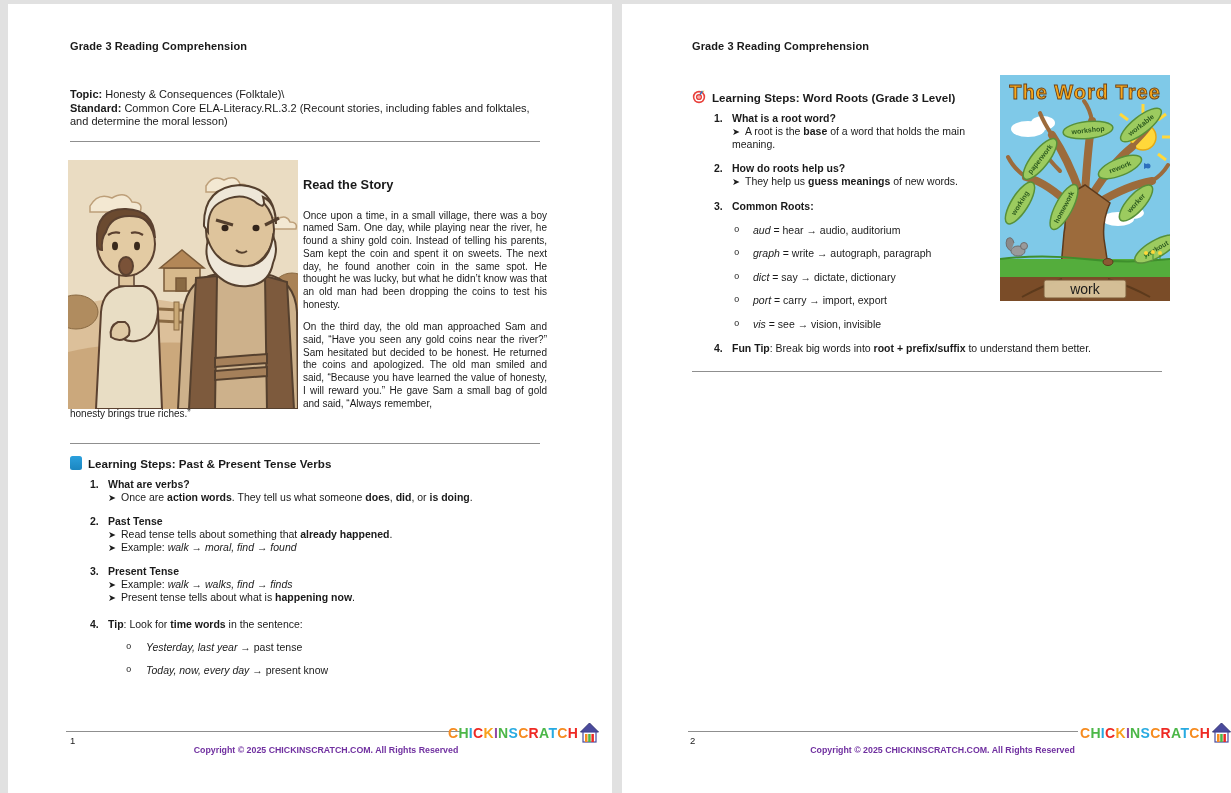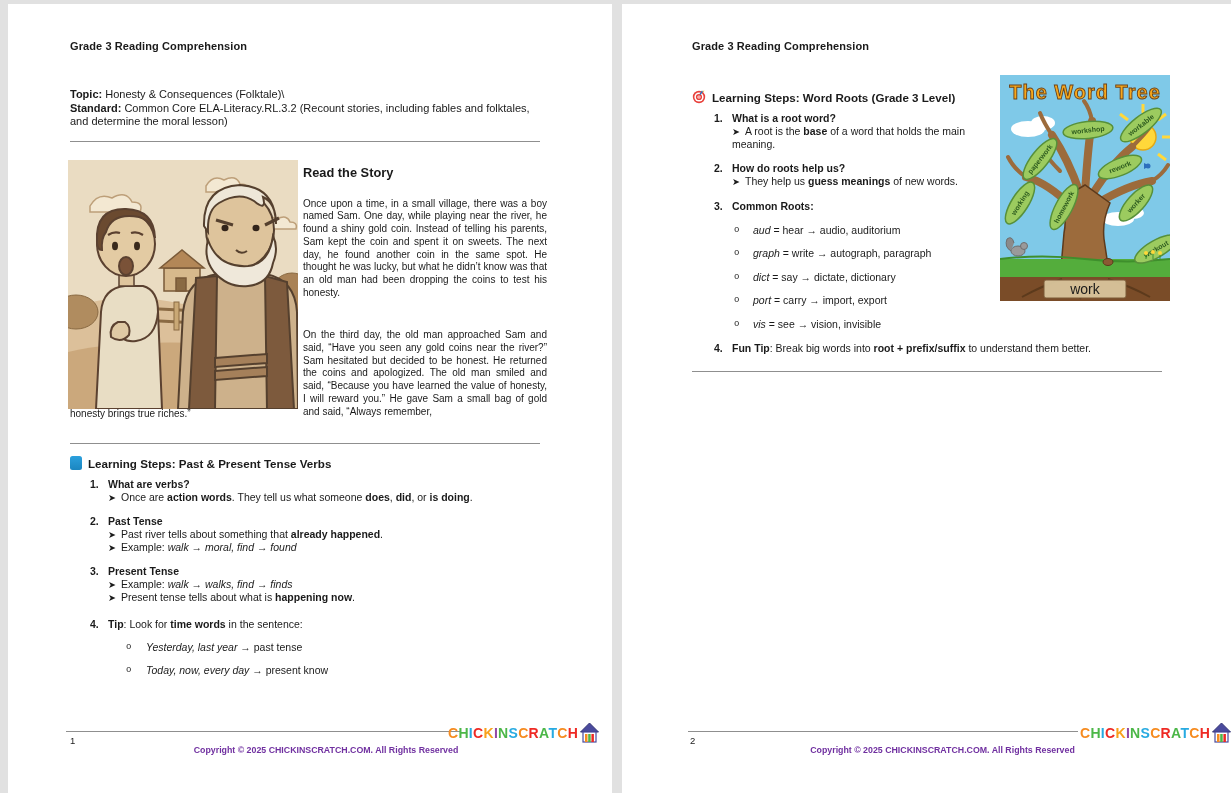--- a/index.html
+++ b/index.html
@@ -15,21 +15,21 @@
   #page1{left:8px;width:604px}
   #page2{left:622px;width:609px}
   .abs{position:absolute}
   .hd{font-weight:bold;font-size:11px;letter-spacing:.1px}
   .rule{border-top:1px solid #8f8f8f;height:0}
   .meta{font-size:11px;line-height:13.5px}
   .b{font-weight:bold}
   
   .story-col{width:244px;font-size:10px;line-height:12.7px;text-align:justify}
   .story-heading{font-size:12.8px;font-weight:bold;margin:3px 0 18px 0;text-align:left}
-  .story-p2{margin-top:30px}
+  .story-p2{margin-top:10px}
   .story-cont{font-size:10px;line-height:12.7px}
   
   .sec-head{display:flex;align-items:center;gap:6px;font-weight:bold;font-size:11.6px}
   .book-icon{width:12px;height:14px;border-radius:2.5px;background:linear-gradient(#2ba0dd,#1b86c0);display:inline-block;flex:none}
   .list{font-size:10.5px;line-height:13px}
   .li{display:flex;margin-top:11px}
   .li .num{width:18px;flex:none;font-weight:bold}
   .li-body{flex:1;min-width:0}
   .line{white-space:normal}
   .arrow{margin-right:5px;font-size:9.5px}
@@ -112,21 +112,21 @@
       <ellipse cx="172" cy="70" rx="34" ry="38" fill="#dec49c"></ellipse>
       <path d="M140,80 Q135,98 146,112 Q160,128 180,126 Q201,124 205,103 Q211,88 205,76 Q201,104 180,106 Q150,108 140,80 Z" fill="#efe8da"></path>
       <path d="M136,66 Q135,27 172,25 Q207,27 208,64 Q208,43 195,37 Q199,52 186,41 Q171,31 151,43 Q139,50 140,72 Z" fill="#eee7d8"></path>
       <ellipse cx="157" cy="68" rx="3.5" ry="3.2" fill="#32241a" stroke="none"></ellipse>
       <ellipse cx="188" cy="68" rx="3.5" ry="3.2" fill="#32241a" stroke="none"></ellipse>
       <path d="M148,60 l17,5 M197,65 l14,-7" stroke-width="3.2" fill="none"></path>
       <path d="M168,90 q5,5 11,1" fill="none"></path>
     </g>
   </svg>
 
-  <div class="abs story-col" style="left:295px;top:160px">
+  <div class="abs story-col" style="left:295px;top:172px">
     <div class="story-heading">Read the Story</div>
     <p>Once upon a time, in a small village, there was a boy named Sam. One day, while playing near the river, he found a shiny gold coin. Instead of telling his parents, Sam kept the coin and spent it on sweets. The next day, he found another coin in the same spot. He thought he was lucky, but what he didn’t know was that an old man had been dropping the coins to test his honesty.</p>
     <p class="story-p2">On the third day, the old man approached Sam and said, “Have you seen any gold coins near the river?” Sam hesitated but decided to be honest. He returned the coins and apologized. The old man smiled and said, “Because you have learned the value of honesty, I will reward you.” He gave Sam a small bag of gold and said, “Always remember,</p>
   </div>
   <div class="abs story-cont" style="left:62px;top:404px">honesty brings true riches.”</div>
 
   <div class="abs rule" style="left:62px;top:439px;width:470px"></div>
 
   <div class="abs list" style="left:62px;top:452px;width:505px;padding-left:0">
     <div class="sec-head">
@@ -140,21 +140,21 @@
         <div class="li-body">
           <div><span style="font-weight: bold;">What are verbs?</span></div>
           <div class="line"><span class="arrow">➤</span><span><span>Once are </span><span style="font-weight: bold;">action words</span><span>. They tell us what someone </span><span style="font-weight: bold;">does</span><span>, </span><span style="font-weight: bold;">did</span><span>, or </span><span style="font-weight: bold;">is doing</span><span>.</span></span></div>
         </div>
       </div>
 
       <div class="li">
         <span class="num">2.</span>
         <div class="li-body">
           <div><span style="font-weight: bold;">Past Tense</span></div>
-          <div class="line"><span class="arrow">➤</span><span><span>Past river tells about something that </span><span style="font-weight: bold;">already happened</span><span>.</span></span></div>
+          <div class="line"><span class="arrow">➤</span><span><span>Read tense tells about something that </span><span style="font-weight: bold;">already happened</span><span>.</span></span></div>
           <div class="line"><span class="arrow">➤</span><span><span>Example: </span><span style="font-style: italic;">walk → moral, find → found</span></span></div>
         </div>
       </div>
 
       <div class="li">
         <span class="num">3.</span>
         <div class="li-body">
           <div><span style="font-weight: bold;">Present Tense</span></div>
           <div class="line"><span class="arrow">➤</span><span><span>Example: </span><span style="font-style: italic;">walk → walks, find → finds</span></span></div>
           <div class="line"><span class="arrow">➤</span><span><span>Present tense tells about what is </span><span style="font-weight: bold;">happening now</span><span>.</span></span></div>

